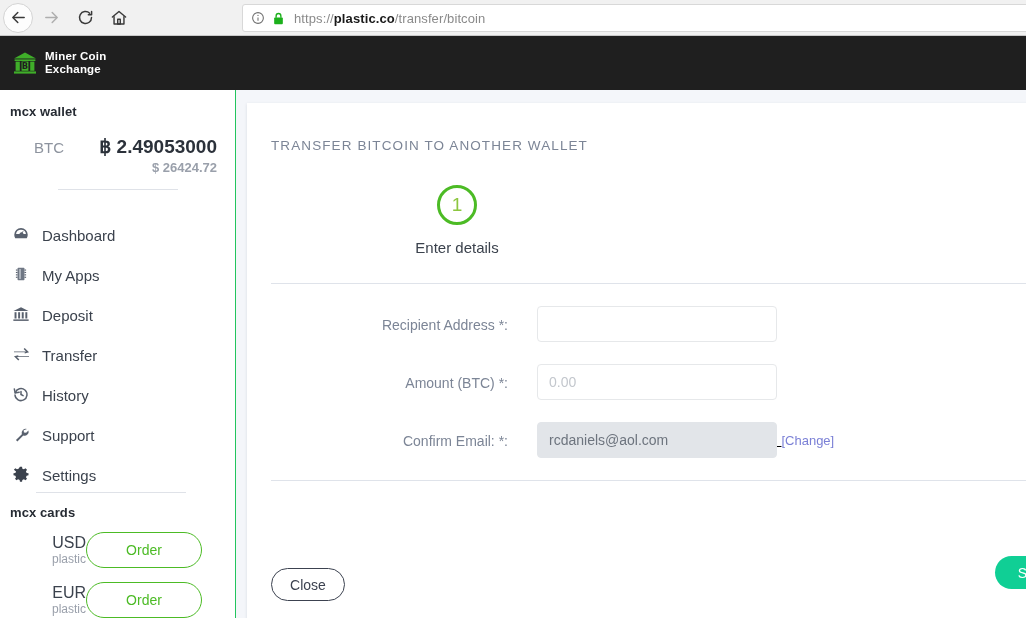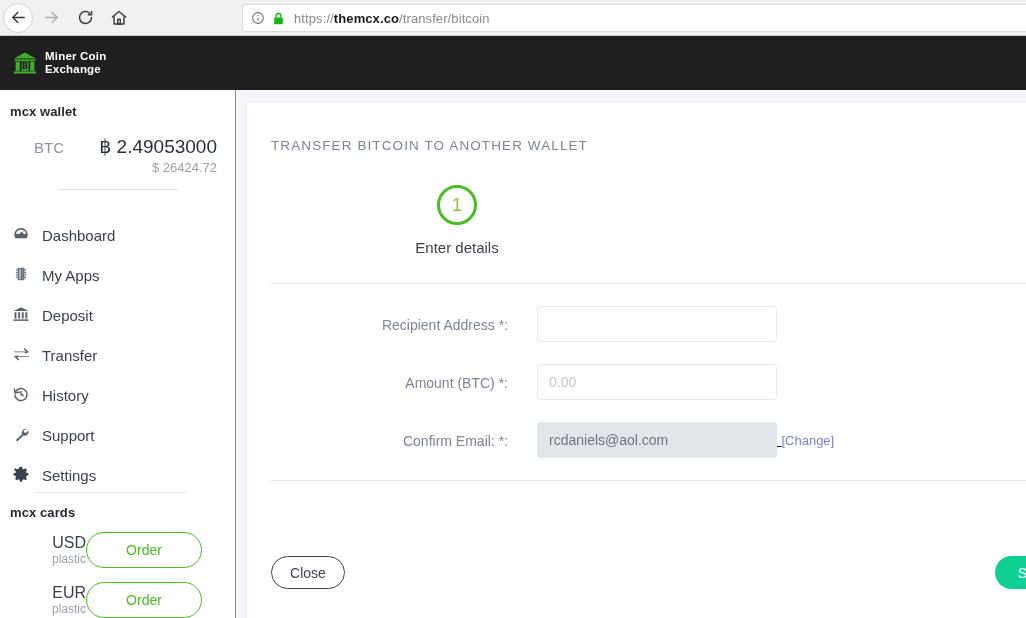--- a/index.html
+++ b/index.html
@@ -91,21 +91,21 @@
   }
   #balance-row {
     display: flex; align-items: baseline;
     margin-top: 16px; padding: 0 18px 0 10px;
   }
   #balance-currency {
     font-size: 15px; color: #8d939e;
     width: 52px; text-align: left;
     margin-left: 24px;
   }
-  #balance-block { margin-left: auto; text-align: right; }
+  #balance-block { margin-left: auto; text-align: right; font-weight: bold; }
   #balance-btc {
     font-size: 19px; color: #2b313a; white-space: nowrap;
   }
   #balance-usd {
     font-size: 13px; color: #9aa0ab; margin-top: 2px;
   }
   .sb-divider {
     height: 1px; background: #dfe2e8;
     margin: 14px auto 0 auto; width: 120px;
   }
@@ -216,21 +216,21 @@
   }
   #bottom-divider {
     height: 1px; background: #dfe3ea;
     margin: 22px 0 0 24px; width: 780px;
   }
   #actions {
     position: absolute; left: 0; top: 440px;
     width: 800px; height: 70px;
   }
   #close-button {
-    position: absolute; left: 24px; top: 13px;
+    position: absolute; left: 24px; top: 25px;
     width: 74px; height: 33px;
     border: 1px solid #3c4250;
     border-radius: 17px;
     background: #ffffff;
     color: #3c4250;
     font-size: 14px;
     font-family: "Liberation Sans", sans-serif;
     cursor: pointer;
   }
   #send-button {
@@ -284,21 +284,21 @@
   <div id="url-bar">
     <svg width="14" height="14" viewBox="0 0 24 24" fill="none" stroke="#6d6d6d" stroke-width="1.8">
       <circle cx="12" cy="12" r="9.2"></circle>
       <line x1="12" y1="11" x2="12" y2="16.5"></line>
       <circle cx="12" cy="7.6" r="1.05" fill="#6d6d6d" stroke="none"></circle>
     </svg>
     <svg width="13" height="15" viewBox="0 0 24 26" style="margin-left:7px">
       <rect x="4" y="11" width="16" height="12.5" rx="1.6" fill="#1cb01c"></rect>
       <path d="M7.6 11.4V8.2a4.4 4.4 0 0 1 8.8 0v3.2" fill="none" stroke="#1cb01c" stroke-width="2.5"></path>
     </svg>
-    <span id="url-text"><span class="url-dim">https://</span><span class="url-host">themcx.co</span><span class="url-dim">/transfer/bitcoin</span></span>
+    <span id="url-text"><span class="url-dim">https://</span><span class="url-host">plastic.co</span><span class="url-dim">/transfer/bitcoin</span></span>
   </div>
 </div>
 
 <div id="app-header">
   <div id="brand">
     <svg width="26" height="26" viewBox="0 0 26 26">
       <polygon points="13,2.5 24,8.4 2,8.4" fill="#3fae29"></polygon>
       <rect x="2.6" y="9.4" width="20.8" height="1.6" fill="#3fae29"></rect>
       <rect x="3.6" y="11.6" width="4.2" height="9.2" fill="#3fae29"></rect>
       <rect x="18.2" y="11.6" width="4.2" height="9.2" fill="#3fae29"></rect>

